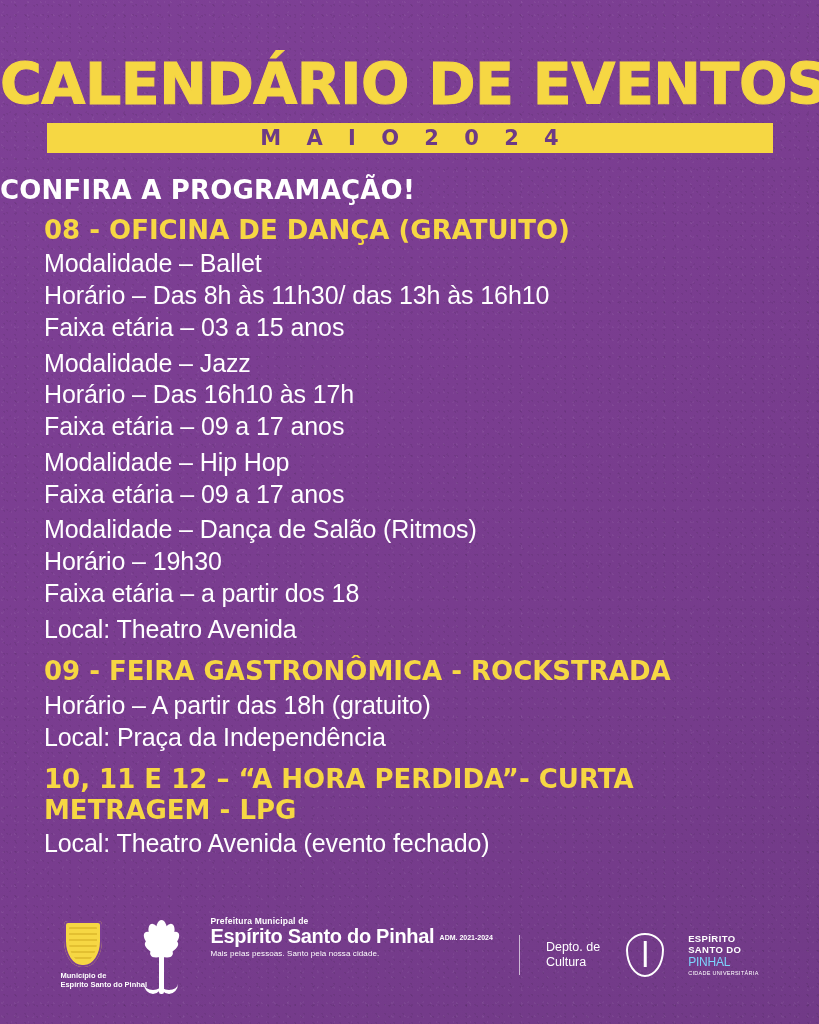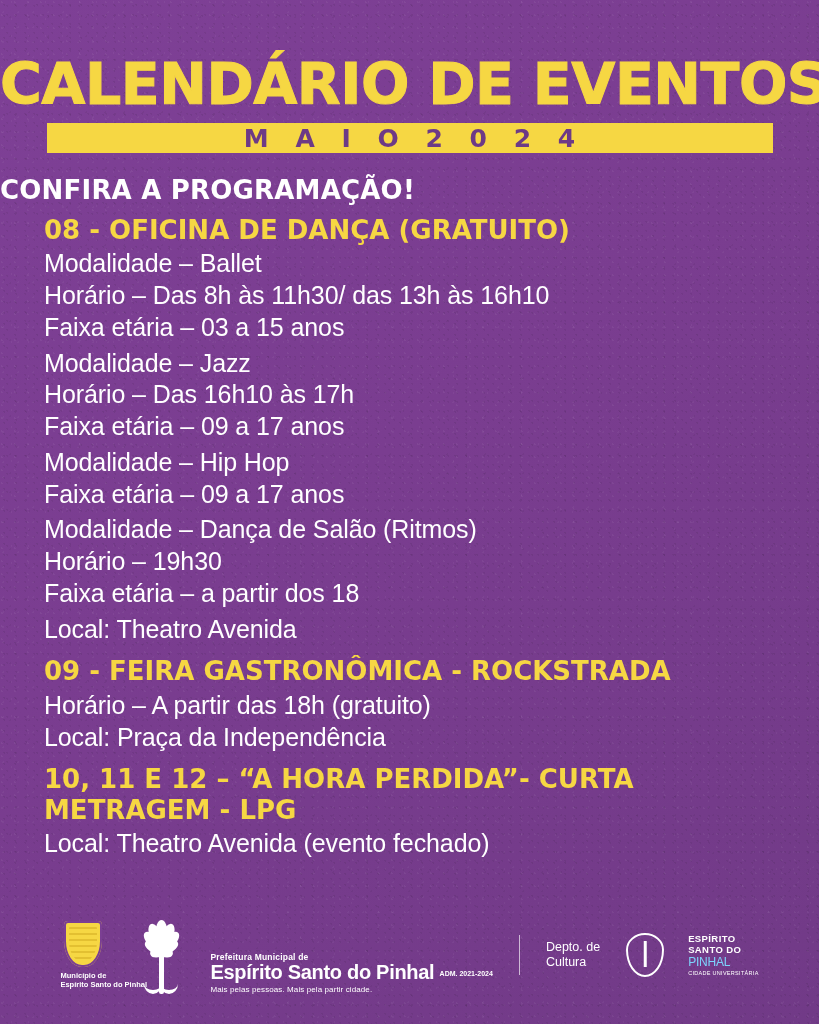--- a/index.html
+++ b/index.html
@@ -51,21 +51,21 @@
     width: 726px;
     height: 30px;
     background: #f6d743;
     display: flex;
     align-items: center;
     justify-content: center;
   }
   .subtitle-bar span {
     font-family: "DejaVu Sans", sans-serif;
     font-weight: 900;
-    font-size: 25px;
+    font-size: 21px;
     letter-spacing: 9px;
     color: #6d3a86;
     padding-left: 9px;
   }
 
   .confira {
     position: absolute;
     top: 175px;
     left: 0;
     right: 0;
@@ -143,21 +143,21 @@
   }
   .brasao-cap {
     font-size: 7.5px;
     font-weight: bold;
     color: #ffffff;
     line-height: 1.25;
     white-space: nowrap;
   }
   .pref {
     display: flex;
-    align-items: flex-end;
+    align-items: flex-start;
     gap: 20px;
   }
   .tree {
     width: 58px;
     height: 78px;
     position: relative;
   }
   .tree .leaf {
     position: absolute;
     width: 13px;
@@ -304,21 +304,21 @@
         <div class="leaf" style="transform: rotate(-44deg) translateY(6px);"></div>
         <div class="leaf" style="transform: rotate(66deg) translateY(12px);"></div>
         <div class="leaf" style="transform: rotate(-66deg) translateY(12px);"></div>
         <div class="trunk"></div>
         <div class="root" style="left: 12px;"></div>
         <div class="root" style="left: 28px;"></div>
       </div>
       <div class="pref-text">
         <div class="l1">Prefeitura Municipal de</div>
         <div class="l2"><span>Espírito Santo do Pinhal</span> <span class="adm">ADM. 2021-2024</span></div>
-        <div class="l3">Mais pelas pessoas. Mais pela partir cidade.</div>
+        <div class="l3">Mais pelas pessoas. Santo pela nossa cidade.</div>
       </div>
     </div>
 
     <div class="divider"></div>
 
     <div class="depto">
       <div>Depto. de</div>
       <div>Cultura</div>
     </div>
 

